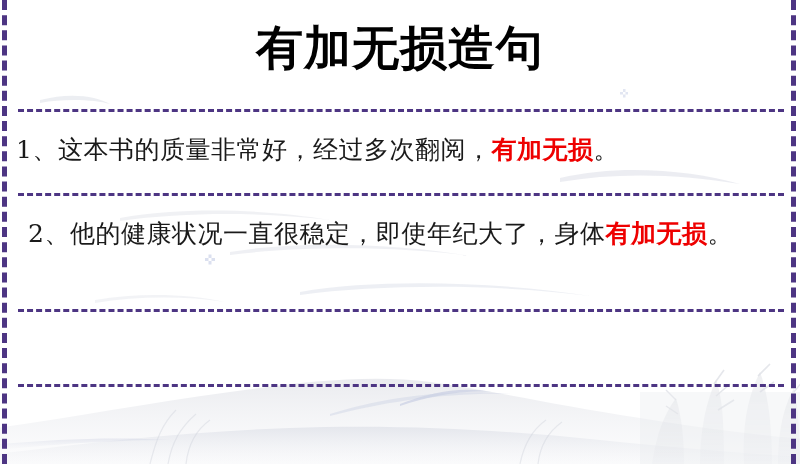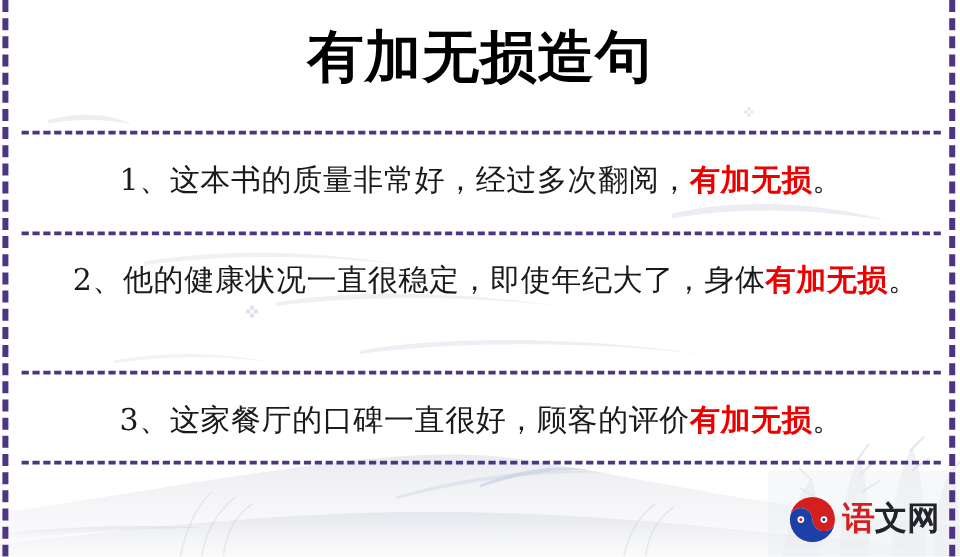--- a/index.html
+++ b/index.html
@@ -89,21 +89,20 @@
   .sentence {
     position: absolute;
     left: 16px;
     width: 770px;
     font-family: "DejaVu Serif", "Liberation Serif", serif;
     font-size: 25px;
     line-height: 44px;
     color: #1a1a1a;
     letter-spacing: 0.5px;
     white-space: normal;
-    text-align: center;
   }
   #sentence-1 { top: 128px; }
   #sentence-2 { top: 212px; margin-left: 12px; }
   #sentence-3 { top: 328px; }
 
   .kw {
     color: #ee0000;
     font-weight: 700;
   }
 
@@ -216,37 +215,18 @@
     </div>
 
     <div class="sep" id="sep-2"></div>
 
     <div class="sentence" id="sentence-2">
       <span>2、</span><span>他的健康状况一直很稳定，即使年纪大了，身体</span><span class="kw">有加无损</span><span>。</span>
     </div>
 
     <div class="sep" id="sep-3"></div>
 
-    <div class="sentence" id="sentence-3">
-      <span>3、</span><span>这家餐厅的口碑一直很好，顾客的评价</span><span class="kw">有加无损</span><span>。</span>
-    </div>
 
     <div class="sep" id="sep-4"></div>
 
-    <div id="logo">
-      <svg id="logo-mark" viewBox="0 0 100 100" aria-hidden="true">
-        <circle cx="50" cy="50" r="48" fill="#ffffff"></circle>
-
-        <path d="M50 2 A48 48 0 0 0 2 50 A24 24 0 0 1 50 50 A24 24 0 0 0 98 50 A48 48 0 0 0 50 2 Z" fill="#d41f1f"></path>
-
-        <path d="M50 98 A48 48 0 0 0 98 50 A24 24 0 0 1 50 50 A24 24 0 0 0 2 50 A48 48 0 0 0 50 98 Z" fill="#1f3fa8"></path>
-
-        <circle cx="26" cy="50" r="7" fill="#ffffff"></circle>
-        <circle cx="74" cy="50" r="7" fill="#ffffff"></circle>
-        <circle cx="26" cy="50" r="3.2" fill="#d41f1f"></circle>
-        <circle cx="74" cy="50" r="3.2" fill="#1f3fa8"></circle>
-        <circle cx="50" cy="50" r="48" fill="none" stroke="#ffffff" stroke-width="2"></circle>
-      </svg>
-      <div id="logo-text"><span class="lt-red">语</span><span class="lt-dark">文网</span></div>
-    </div>
 
   </div>
 </div>
 
 </body></html>

